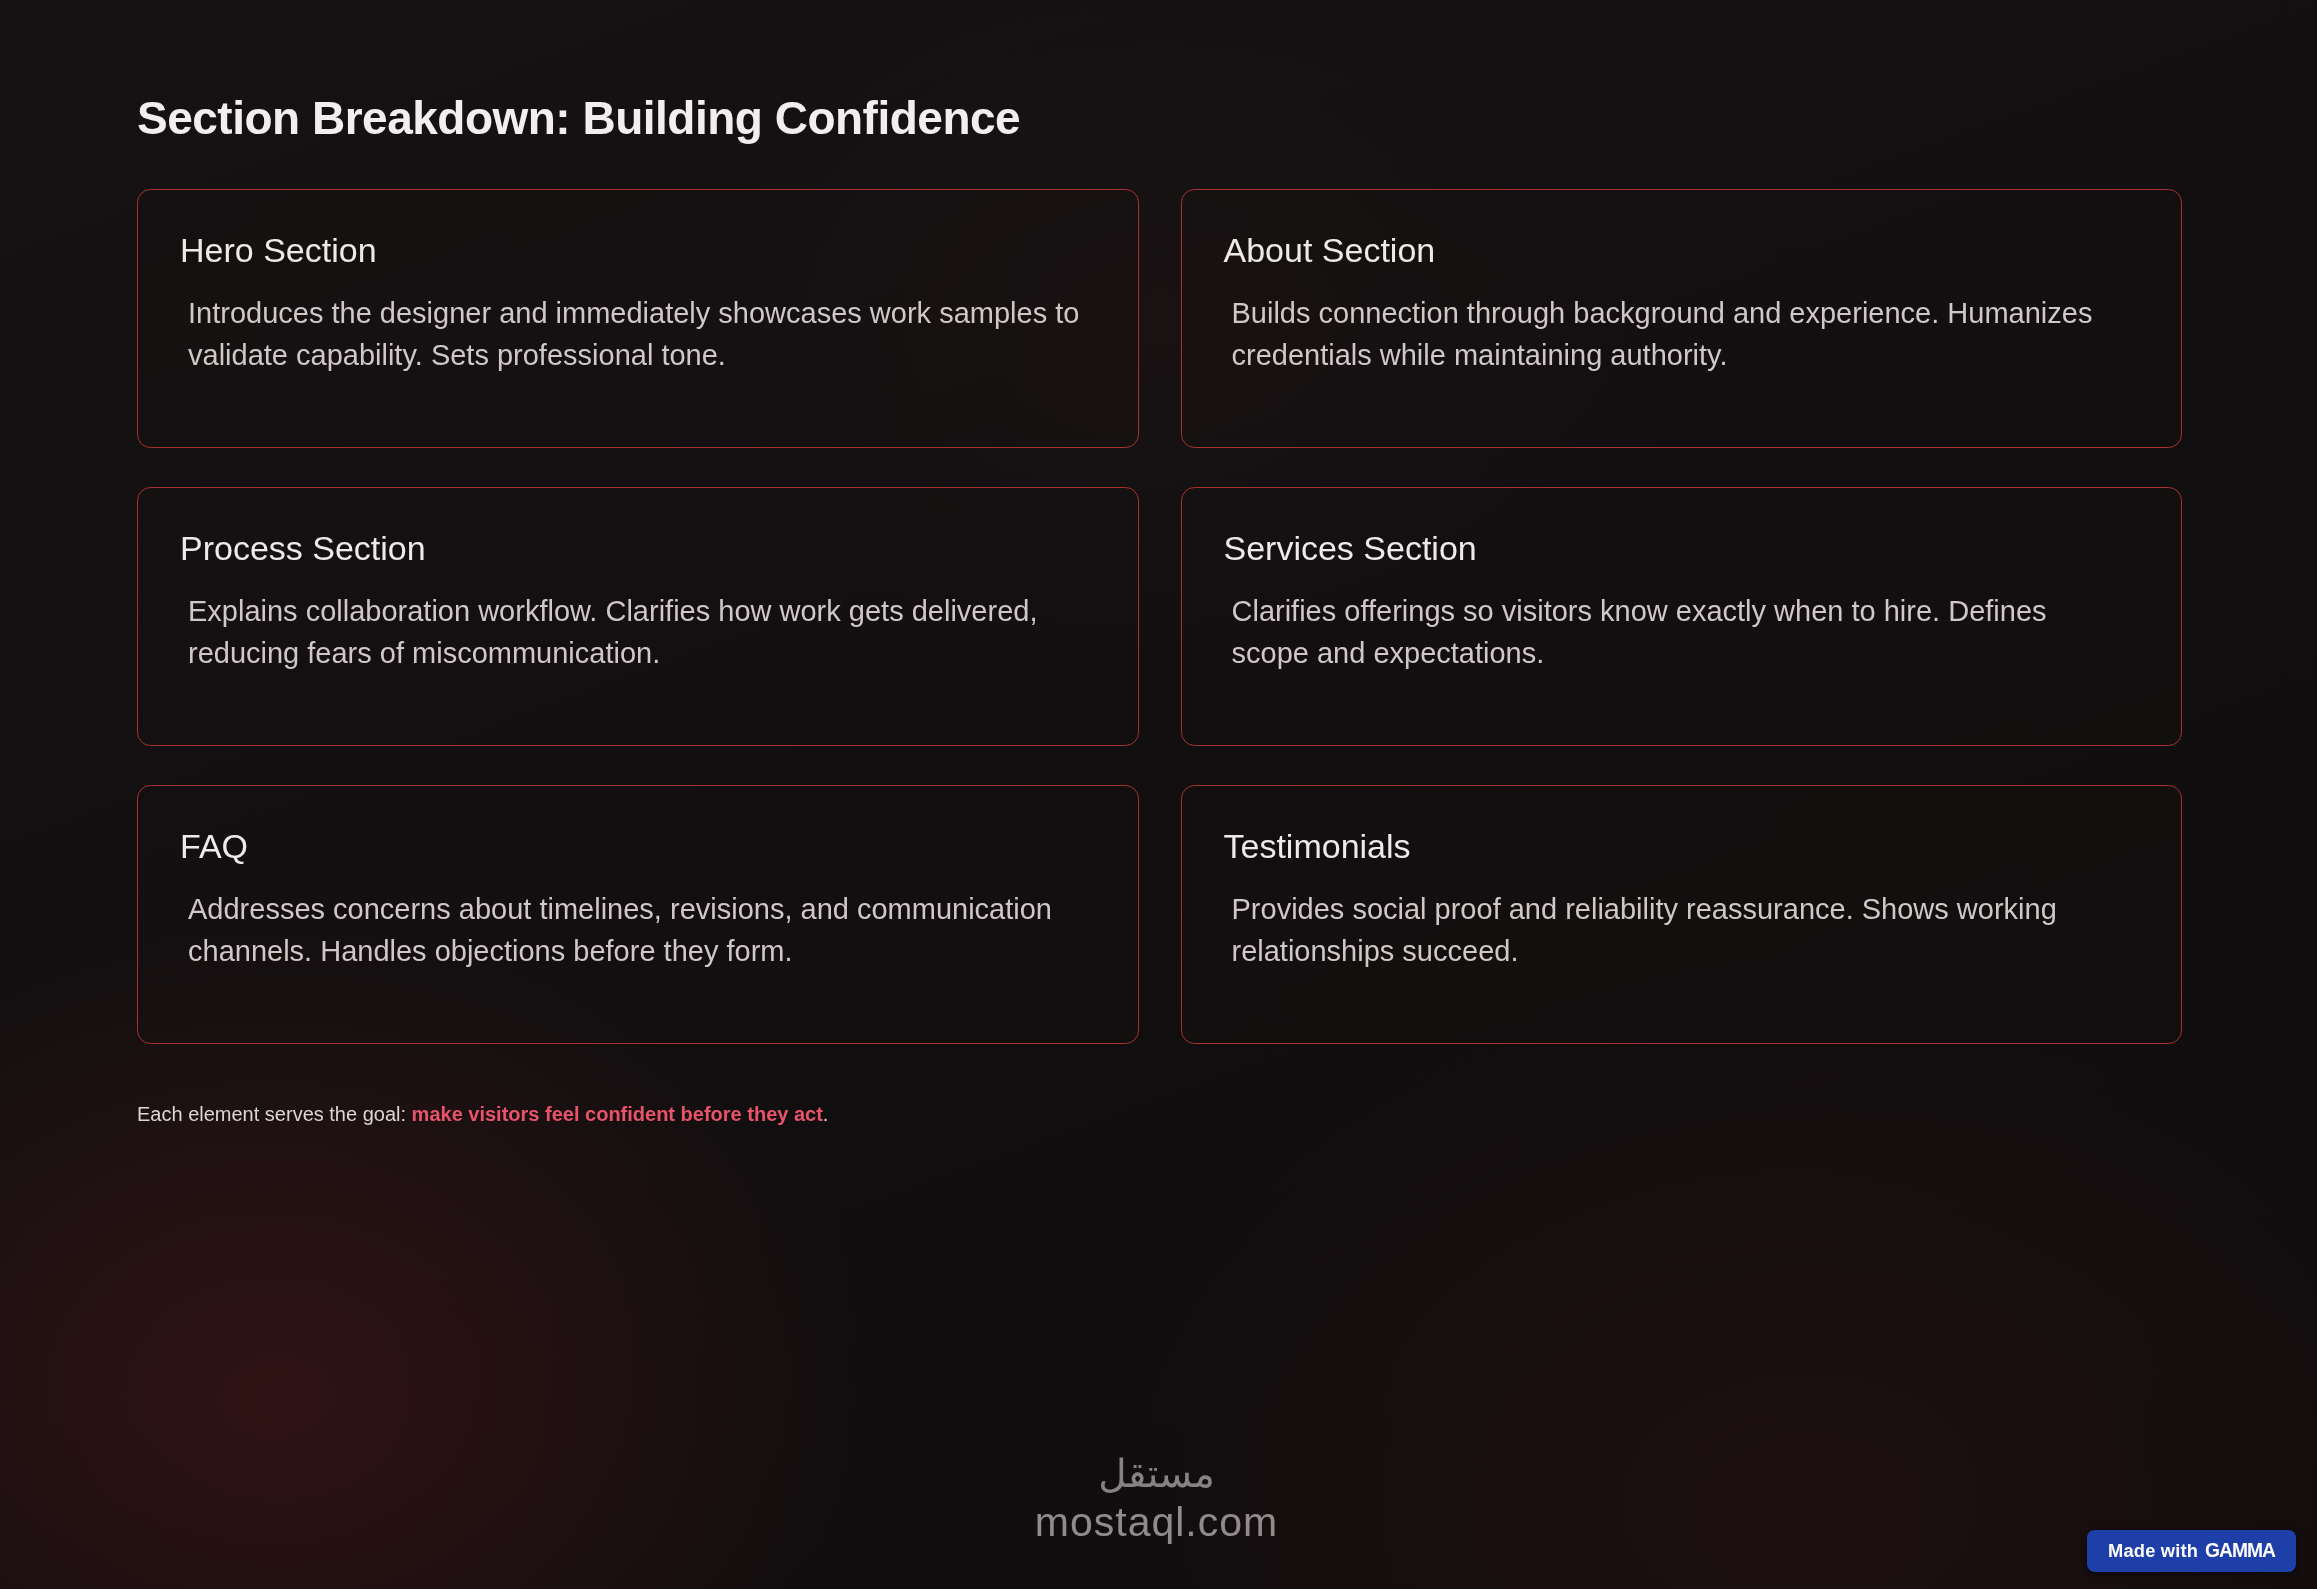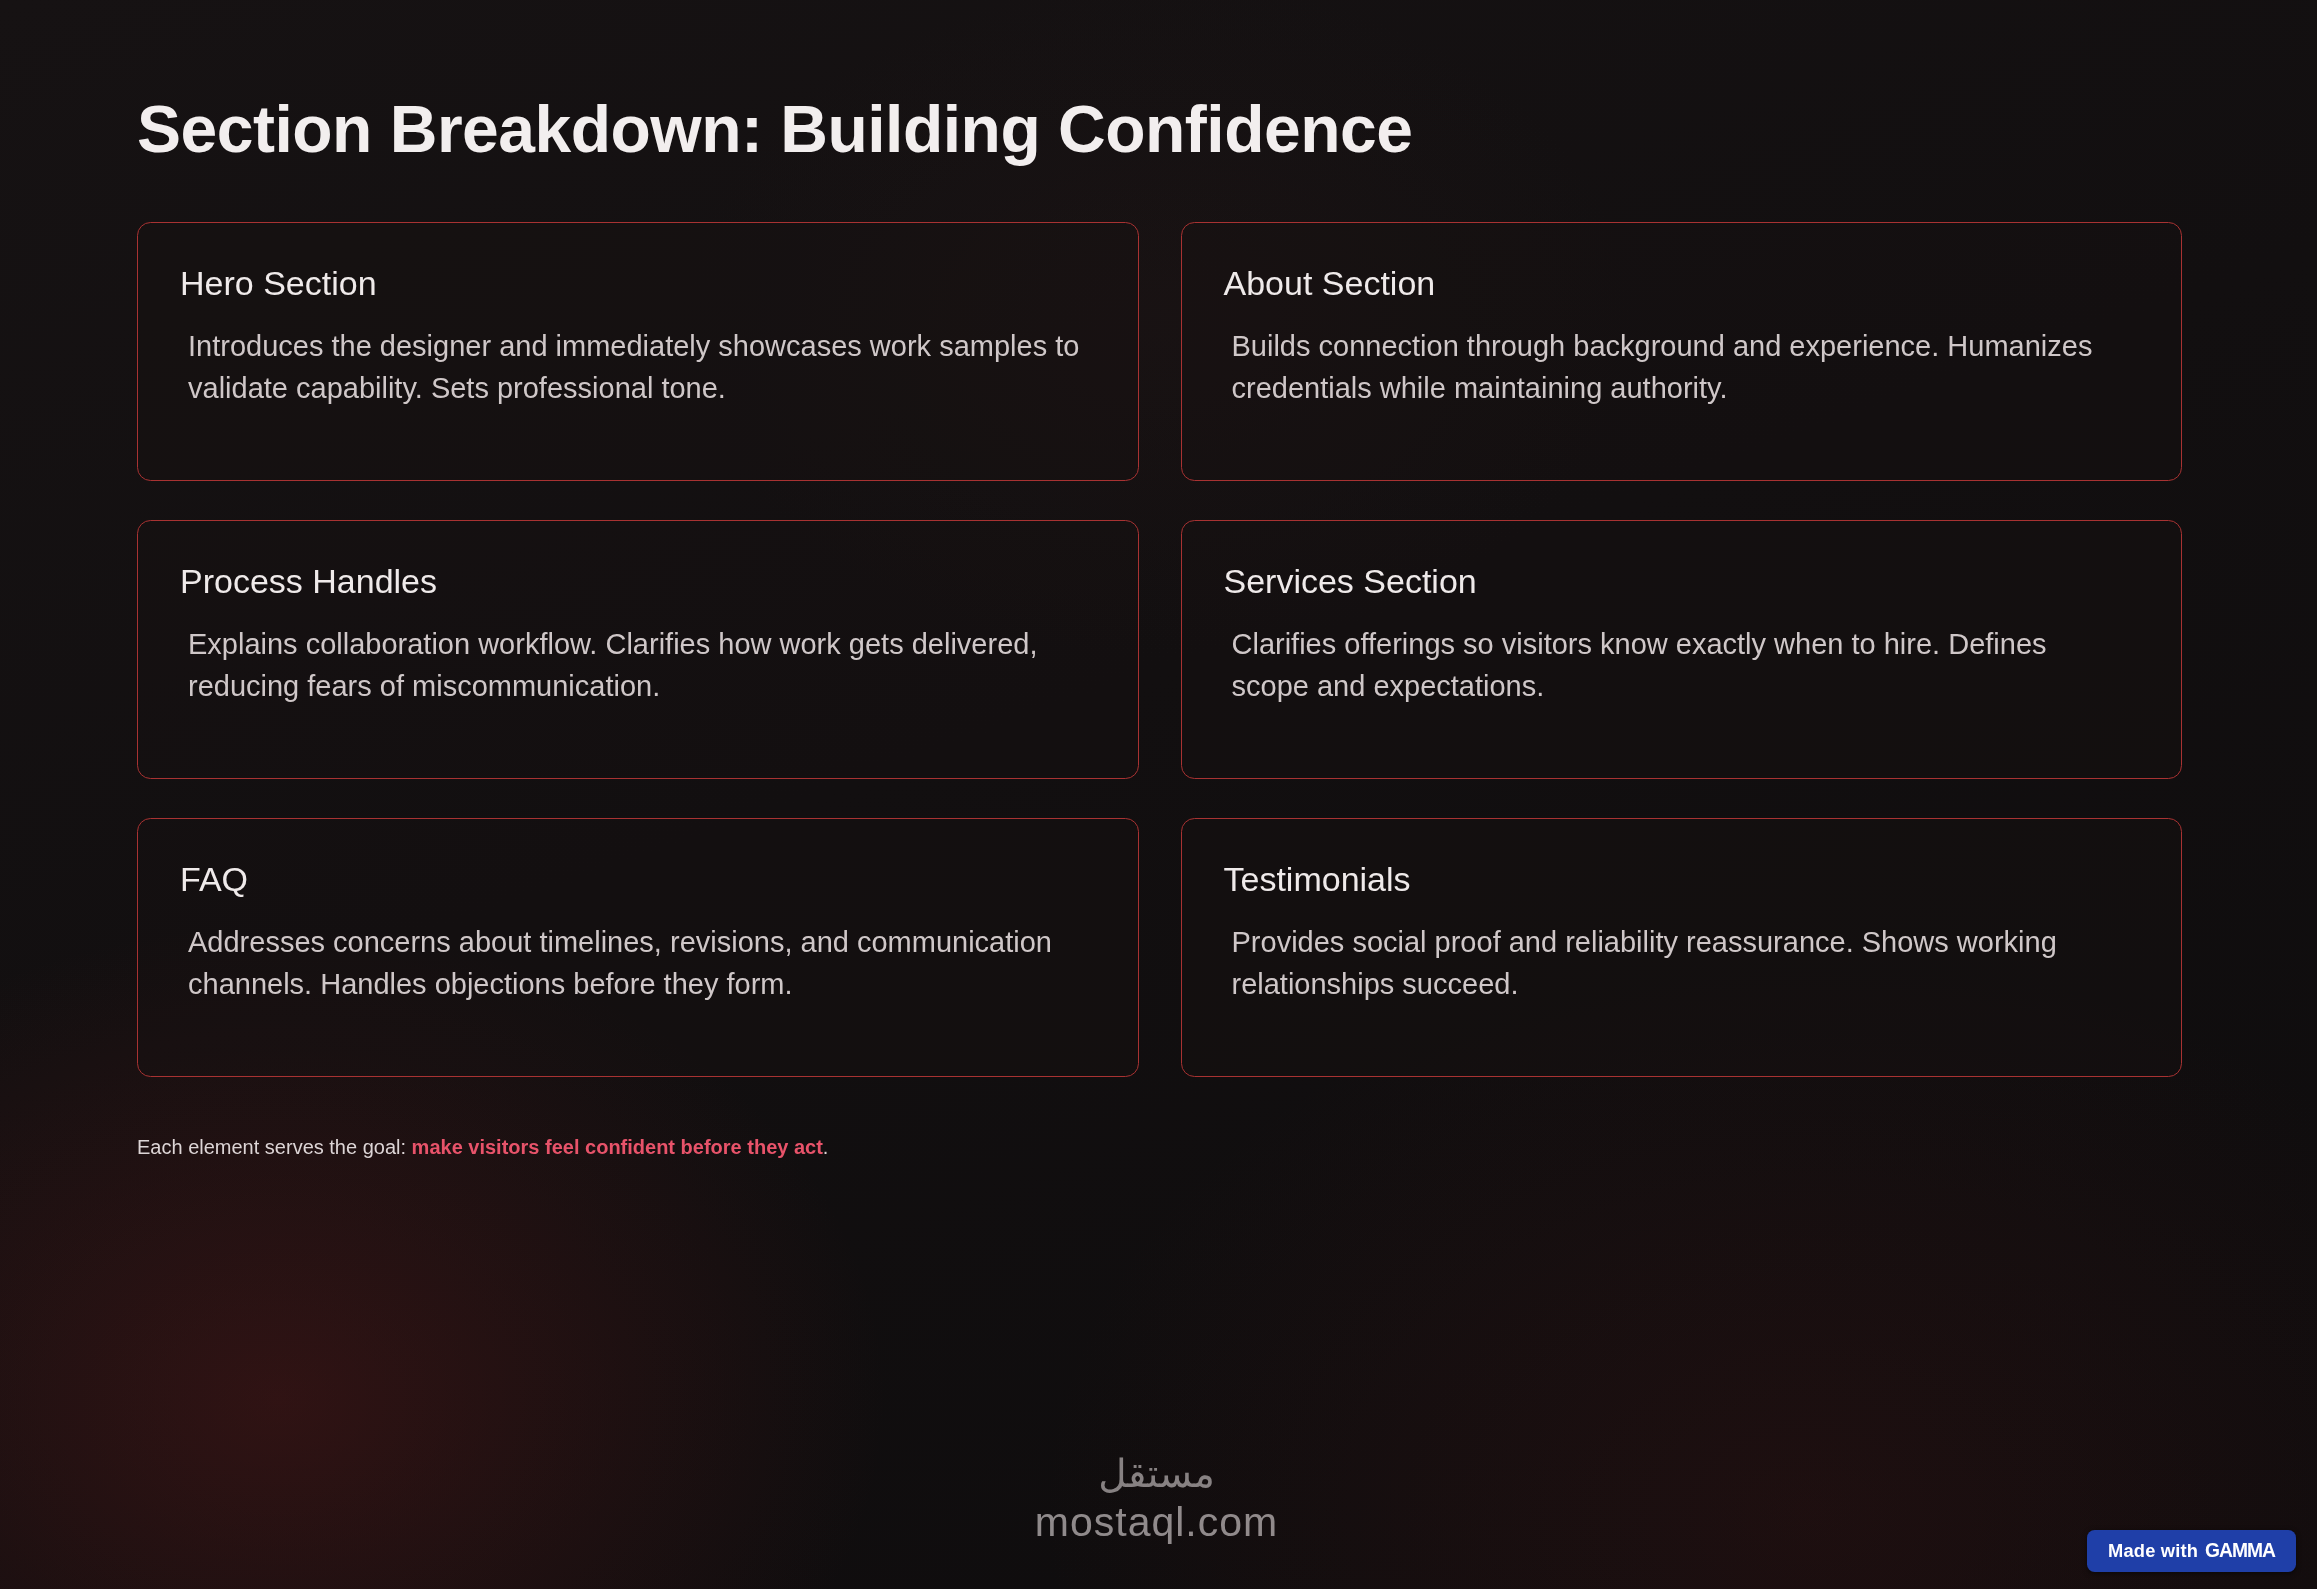--- a/index.html
+++ b/index.html
@@ -26,26 +26,26 @@
     padding: 0;
     overflow: hidden;
   }
   .inner {
     position: absolute;
     left: 137px;
     top: 93px;
     width: 2045px;
   }
   .page-title {
-    font-size: 66px;
+    font-size: 46px;
     line-height: 1.12;
     font-weight: bold;
     color: #f2eeee;
     letter-spacing: -0.5px;
-    margin: 0 0 55px 0;
+    margin: 0 0 44px 0;
   }
   .grid {
     display: grid;
     grid-template-columns: 1fr 1fr;
     column-gap: 42px;
     row-gap: 39px;
   }
   .card {
     border: 1.9px solid #a83232;
     border-radius: 13.5px;
@@ -136,21 +136,21 @@
         <div class="card-title">Hero Section</div>
         <p class="card-desc">Introduces the designer and immediately showcases work samples to validate capability. Sets professional tone.</p>
       </div>
 
       <div class="card">
         <div class="card-title">About Section</div>
         <p class="card-desc">Builds connection through background and experience. Humanizes credentials while maintaining authority.</p>
       </div>
 
       <div class="card">
-        <div class="card-title">Process Handles</div>
+        <div class="card-title">Process Section</div>
         <p class="card-desc">Explains collaboration workflow. Clarifies how work gets delivered, reducing fears of miscommunication.</p>
       </div>
 
       <div class="card">
         <div class="card-title">Services Section</div>
         <p class="card-desc">Clarifies offerings so visitors know exactly when to hire. Defines scope and expectations.</p>
       </div>
 
       <div class="card">
         <div class="card-title">FAQ</div>

